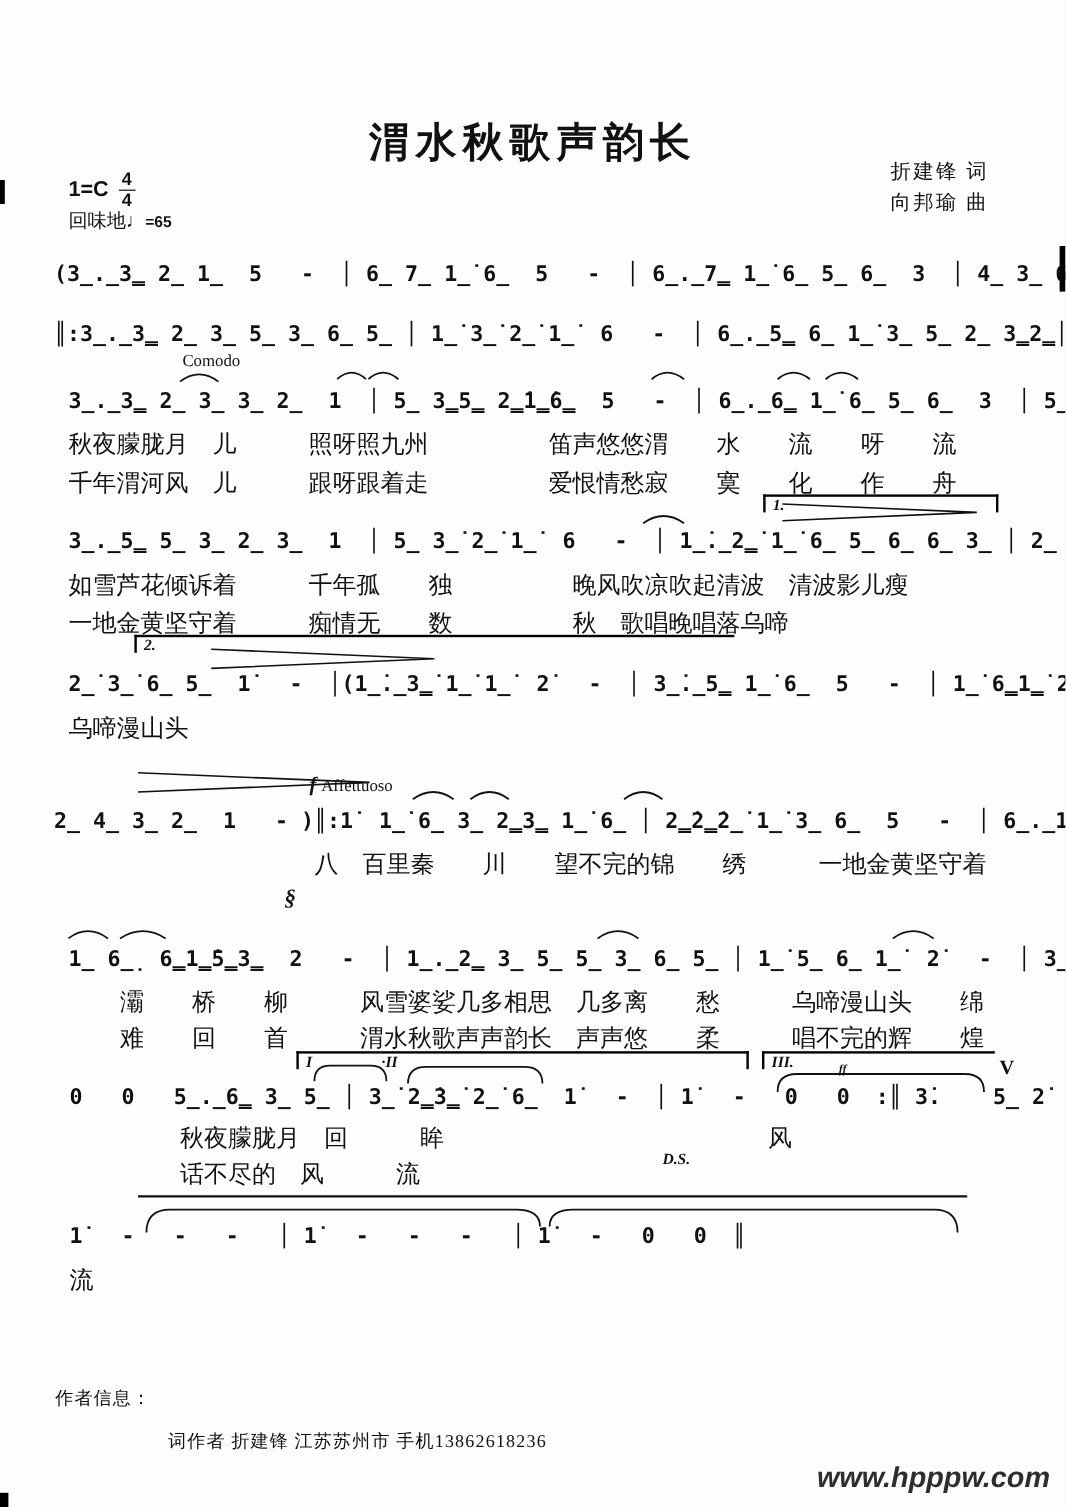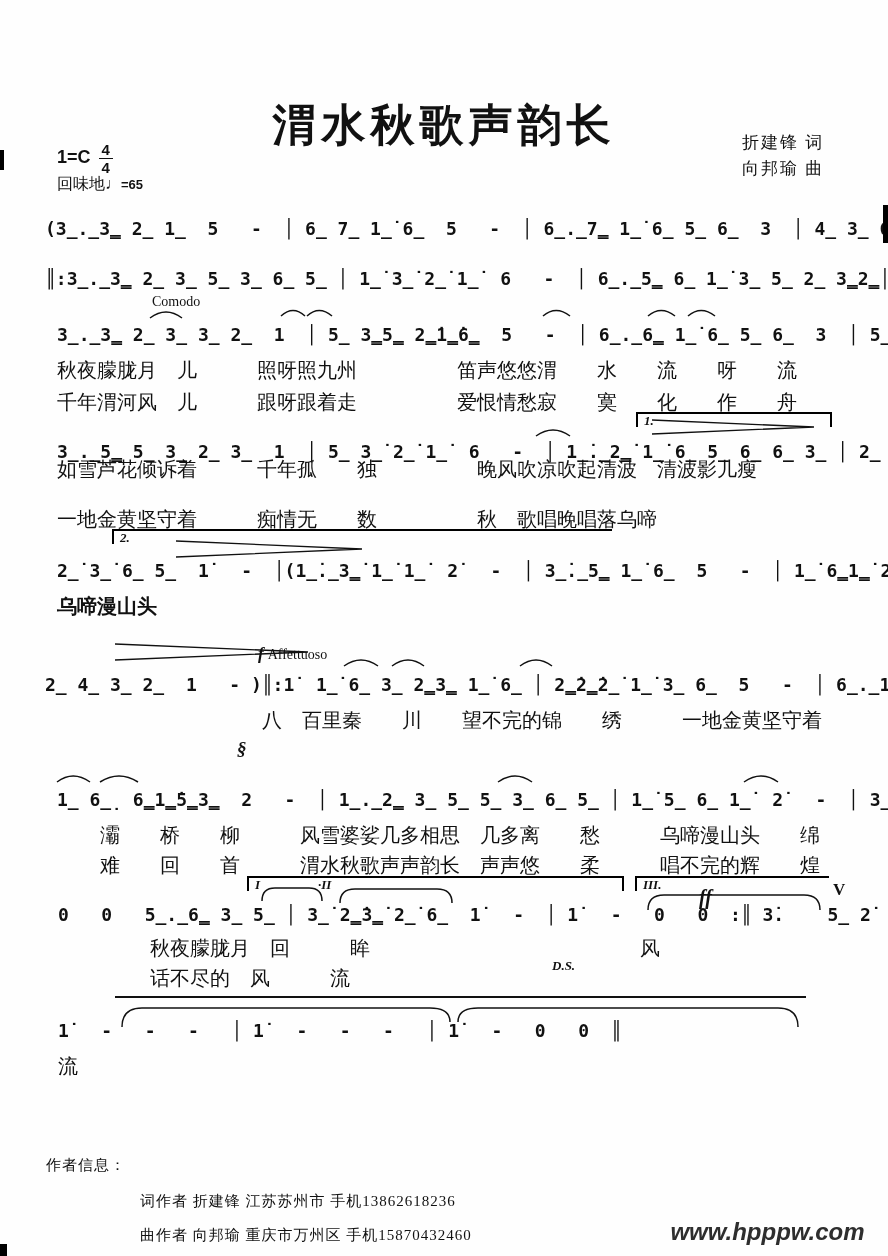--- a/index.html
+++ b/index.html
@@ -1,19 +1,19 @@
 <!DOCTYPE html>
 <html><head>
 <meta charset="utf-8">
 <style>
   html,body{margin:0;padding:0;background:#e8e8e8;}
   .sheet{position:relative;width:888px;height:1256px;background:#fefefe;margin:0 auto;
          overflow:hidden;font-family:"Liberation Serif",serif;color:#111;}
   .abs{position:absolute;}
-  .title{left:0;right:0;top:96px;text-align:center;font-size:44px;font-weight:bold;
+  .title{left:0;right:0;top:96px;text-align:center;font-size:34px;font-weight:bold;
          letter-spacing:5px;font-family:"Liberation Serif",serif;}
   .credits{left:742px;top:130px;font-size:17px;line-height:1.55;letter-spacing:2px;}
   .keysig{left:57px;top:142px;font-size:18px;font-weight:bold;font-family:"Liberation Sans",sans-serif;}
   .frac{display:inline-block;vertical-align:middle;text-align:center;line-height:1;
         font-size:15px;font-weight:bold;margin-left:8px;}
   .frac .tn{display:block;border-bottom:1px solid #111;padding:0 3px 1px;}
   .frac .bn{display:block;padding-top:1px;}
   .tempo{left:57px;top:174px;font-size:16px;}
   .tempo .bpm{font-family:"Liberation Sans",sans-serif;font-weight:bold;font-size:13px;}
   .notes{font-family:"DejaVu Sans Mono",monospace;font-weight:bold;font-size:18px;
@@ -55,60 +55,59 @@
   <div class="abs notes" style="left:45px;top:268px;">║:3̲.̲3̳ 2̲ 3̲ 5̲ 3̲ 6̲ 5̲ │ 1̲̇ 3̲̇ 2̲̇ 1̲̇  6   -  │ 6̲.̲5̳ 6̲ 1̲̇ 3̲ 5̲ 2̲ 3̳2̳│ 1   -   -   -  )│</div>
   <div class="abs expmark" style="left:152px;top:294px;">Comodo</div>
 
   <div class="abs notes" style="left:57px;top:324px;">3̲.̲3̳ 2̲ 3̲ 3̲ 2̲  1  │ 5̲ 3̳5̳ 2̳̇1̳̇6̳  5   -  │ 6̲.̲6̳ 1̲̇ 6̲ 5̲ 6̲  3  │ 5̲ 6̲ 1̲ 3̲  2   -  │</div>
   <div class="abs lyr" style="left:57px;top:357px;">秋夜朦胧月　儿　　　照呀照九州　　　　　笛声悠悠渭　　水　　流　　呀　　流</div>
   <div class="abs lyr" style="left:57px;top:389px;">千年渭河风　儿　　　跟呀跟着走　　　　　爱恨情愁寂　　寞　　化　　作　　舟</div>
 
   <div class="abs volta lt rt" style="left:636px;top:412px;width:192px;"></div>
   <div class="abs vlabel" style="left:644px;top:413px;">1.</div>
   <div class="abs notes" style="left:57px;top:441px;">3̲.̲5̳ 5̲ 3̲ 2̲ 3̲  1  │ 5̲ 3̲̇ 2̲̇ 1̲̇  6   -  │ 1̲̇.̲2̳̇ 1̲̇ 6̲ 5̲ 6̲ 6̲ 3̲ │ 2̲ 4̲ 3̲ 2̲  1   - :║</div>
-  <div class="abs lyr" style="left:57px;top:456px;font-family:Liberation Mono, monospace;">如雪芦花倾诉着　　　千年孤　　独　　　　　晚风吹凉吹起清波　清波影儿瘦</div>
+  <div class="abs lyr" style="left:57px;top:474px;font-family:Liberation Mono, monospace;">如雪芦花倾诉着　　　千年孤　　独　　　　　晚风吹凉吹起清波　清波影儿瘦</div>
   <div class="abs lyr" style="left:57px;top:506px;">一地金黄坚守着　　　痴情无　　数　　　　　秋　歌唱晚唱落乌啼</div>
 
   <div class="abs volta lt" style="left:112px;top:529px;width:498px;"></div>
   <div class="abs vlabel" style="left:120px;top:530px;">2.</div>
   <div class="abs notes" style="left:57px;top:560px;">2̲̇ 3̲̇ 6̲ 5̲  1̇   -  │(1̲̇.̲3̳̇ 1̲̇ 1̲̇  2̇   -  │ 3̲̇.̲5̳ 1̲̇ 6̲  5   -  │ 1̲̇ 6̳1̳̇ 2̲̇.̲3̳̇ 6̲ 5̲  3  │</div>
-  <div class="abs lyr" style="left:57px;top:593px;font-weight:bold;">乌啼漫山头</div>
+  <div class="abs lyr" style="left:57px;top:593px;">乌啼漫山头</div>
 
   <div class="abs" style="left:258px;top:644px;">
     <span class="dyn">f</span>
     <span class="expmark">Affettuoso</span>
   </div>
   <div class="abs notes" style="left:45px;top:674px;">2̲ 4̲ 3̲ 2̲  1   - )║:1̇  1̲̇ 6̲ 3̲ 2̳3̳ 1̲̇ 6̲ │ 2̳̇2̳̇2̲̇ 1̲̇ 3̲ 6̲  5   -  │ 6̲.̲1̳̇ 1̲̇ 6̲ 5̲ 6̲  3² │</div>
   <div class="abs lyr" style="left:262px;top:707px;">八　百里秦　　川　　望不完的锦　　绣　　　一地金黄坚守着</div>
   <div class="abs segno" style="left:237px;top:738px;">§</div>
 
   <div class="abs notes" style="left:57px;top:789px;">1̲ 6̲̣ 6̳1̳̇5̳3̳  2   -  │ 1̲.̲2̳ 3̲ 5̲ 5̲ 3̲ 6̲ 5̲ │ 1̲̇ 5̲ 6̲ 1̲̇  2̇   -  │ 3̲̇.̲2̳̇ 2̲̇ 1̲̇ 6̲ 5̲  ⁵3 │</div>
   <div class="abs lyr" style="left:100px;top:822px;">灞　　桥　　柳　　　风雪婆娑几多相思　几多离　　愁　　　乌啼漫山头　　绵</div>
   <div class="abs lyr" style="left:100px;top:852px;">难　　回　　首　　　渭水秋歌声声韵长　声声悠　　柔　　　唱不完的辉　　煌</div>
 
   <div class="abs volta lt rt" style="left:247px;top:876px;width:373px;"></div>
   <div class="abs vlabel" style="left:255px;top:877px;">I</div>
   <div class="abs vlabel" style="left:318px;top:877px;">·II</div>
   <div class="abs volta lt" style="left:635px;top:876px;width:192px;"></div>
   <div class="abs vlabel" style="left:643px;top:877px;">III.</div>
-  <div class="abs dyn" style="left:699px;top:886px;font-size:20px;">ff</div>
+  <div class="abs dyn" style="left:699px;top:886px;font-size:10px;">ff</div>
   <div class="abs breath" style="left:833px;top:880px;">V</div>
   <div class="abs notes" style="left:58px;top:904px;">0   0   5̲.̲6̳ 3̲ 5̲ │ 3̲̇ 2̳̇3̳̇ 2̲̇ 6̲  1̇   -  │ 1̇   -   0   0  :║ 3̇.    5̲ 2̇  1̇  │</div>
   <div class="abs lyr" style="left:150px;top:935px;">秋夜朦胧月　回　　　眸</div>
   <div class="abs lyr" style="left:640px;top:935px;">风</div>
   <div class="abs ds" style="left:552px;top:958px;">D.S.</div>
   <div class="abs lyr" style="left:150px;top:965px;">话不尽的　风　　　流</div>
 
   <div class="abs notes" style="left:58px;top:1020px;">1̇   -   -   -   │ 1̇   -   -   -   │ 1̇   -   0   0  ║</div>
   <div class="abs lyr" style="left:58px;top:1053px;">流</div>
 
   <div class="abs" style="left:46px;top:1156px;font-size:15px;letter-spacing:1px;">作者信息：</div>
   <div class="abs" style="left:140px;top:1192px;font-size:15px;letter-spacing:1px;">词作者  折建锋  江苏苏州市  手机13862618236</div>
-  <div class="abs" style="left:140px;top:1226px;font-size:15px;letter-spacing:1px;">曲作者  向邦瑜  重庆市万州区  手机15870432460</div>
-  <div class="abs wm" style="left:660px;top:1218px;width:215px;text-align:center;">www.hpppw.com</div>
+  <div class="abs wm" style="left:660px;top:1218px;width:215px;text-align:right;">www.hpppw.com</div>
 
   <svg class="deco" width="888" height="1256" viewBox="0 0 888 1256">
     <g stroke="#111" fill="none" stroke-width="1.5">
       <path d="M150 318 Q166 306 182 318"></path>
       <path d="M281 316 Q293 305 305 316"></path>
       <path d="M307 316 Q319 305 332 316"></path>
       <path d="M543 316 Q556 305 570 316"></path>
       <path d="M648 316 Q661 305 675 316"></path>
       <path d="M688 316 Q701 305 715 316"></path>
       <path d="M536 436 Q553 424 570 436"></path>

